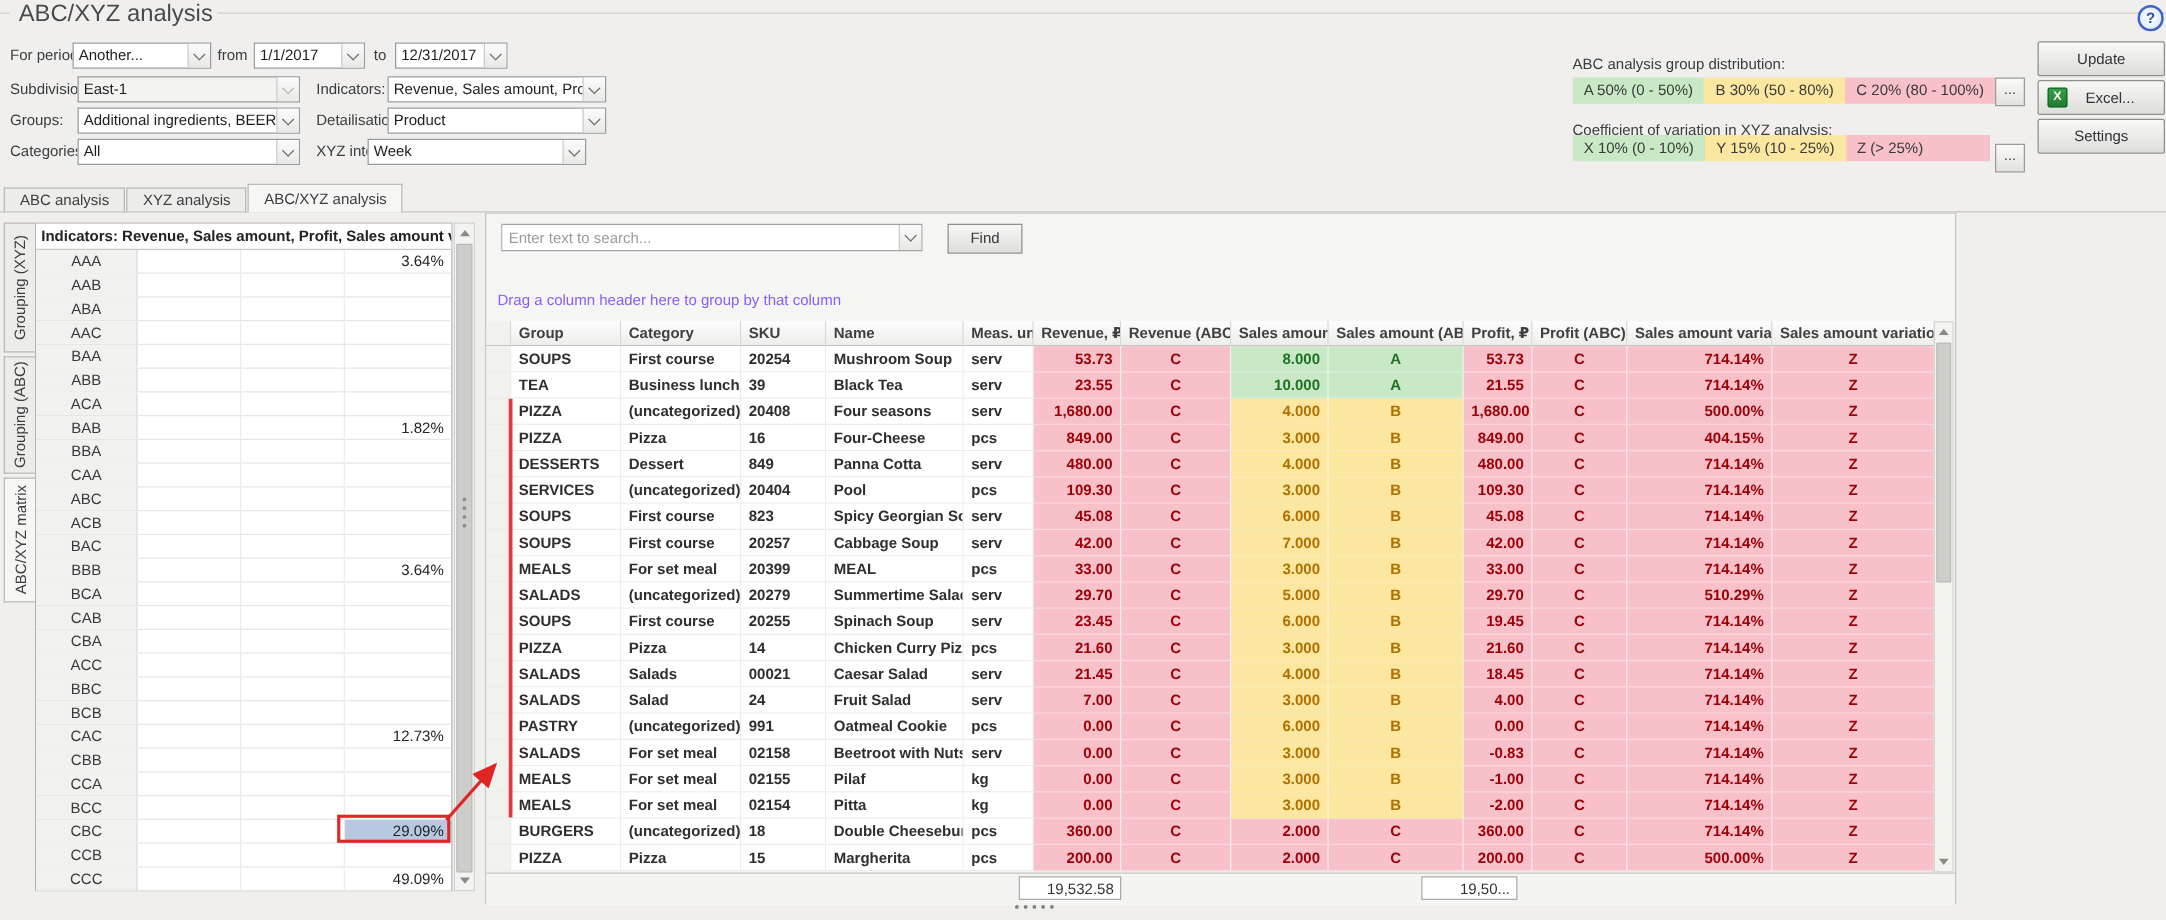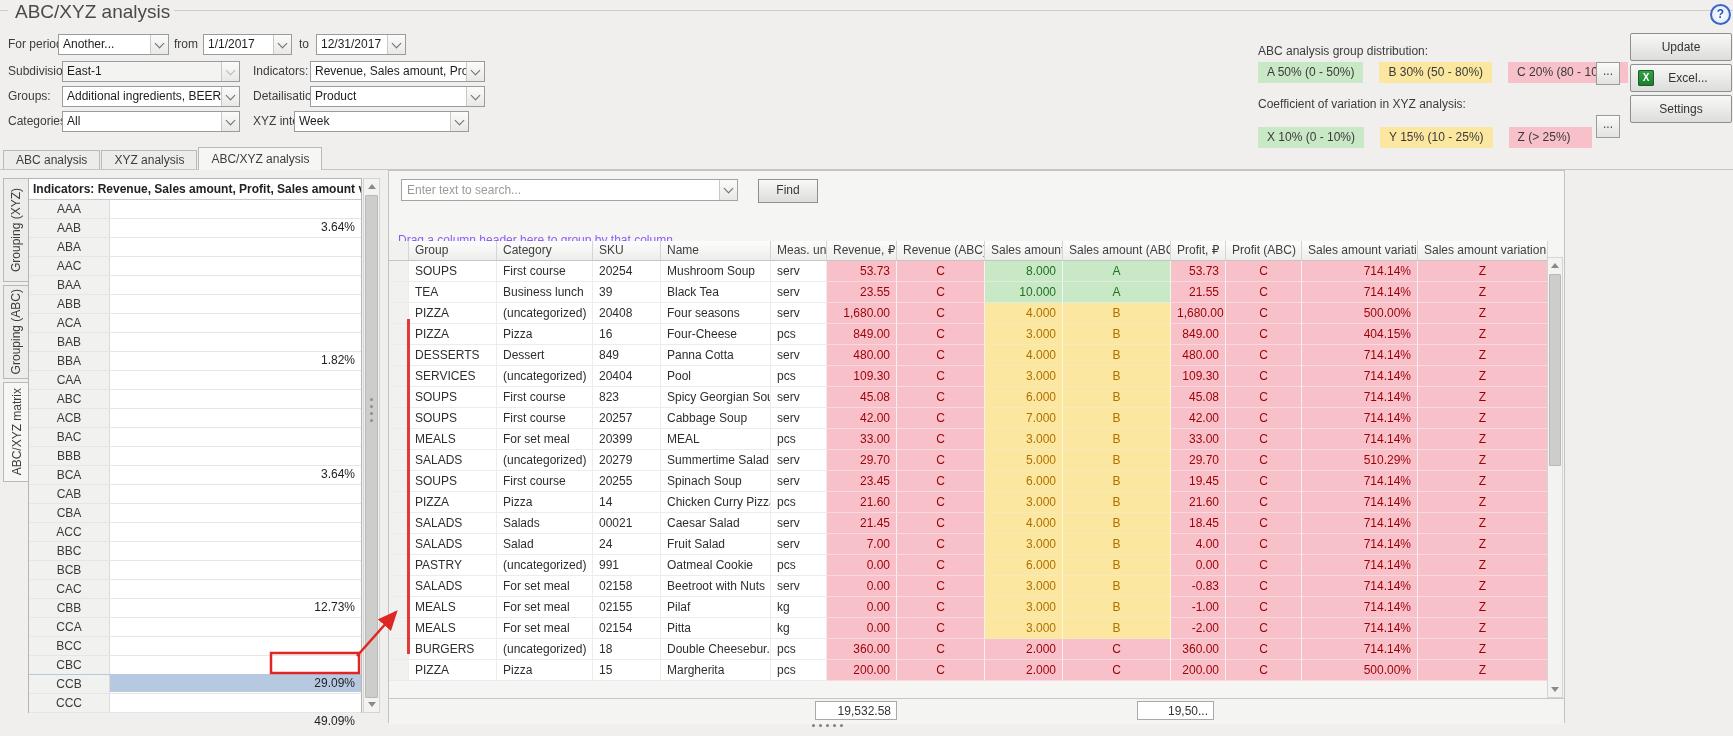--- a/index.html
+++ b/index.html
@@ -19,21 +19,21 @@
   .combo .val{flex:1;padding:0 4px;line-height:18px;white-space:nowrap;overflow:hidden;color:#1d1d1d;}
   .combo .dd{width:17px;background:linear-gradient(#fbfbfb,#e8e8e6);border-left:1px solid #c9c9c7;
              display:flex;align-items:center;justify-content:center;}
   .combo.disabled{background:#f3f3f1;}
   .combo.disabled .dd .chev{border-color:#b8b8b6;}
   .chev{width:6px;height:6px;border-right:1.6px solid #6d6d6b;border-bottom:1.6px solid #6d6d6b;
         transform:rotate(45deg);margin-top:-3px;}
 
   
   .legend-title{position:absolute;color:#3c3c3c;}
-  .legend-bar{position:absolute;display:flex;width:334px;height:21px;align-items:stretch;gap:16px;}
+  .legend-bar{position:absolute;display:flex;width:334px;height:21px;align-items:stretch;}
   .chip{padding:0 9px;line-height:21px;white-space:nowrap;color:#3a3a3a;}
   .chip:last-child{flex:1;}
   .chip.green{background:var(--green-bg);}
   .chip.yellow{background:var(--yellow-bg);}
   .chip.pink{background:var(--pink-bg);}
   .more-btn{position:absolute;width:22px;height:21px;border:1px solid #9b9b9b;
             background:linear-gradient(#fafaf9,#e2e2e0);text-align:center;line-height:17px;color:#444;cursor:pointer;}
 
   
   .btn{position:absolute;width:100px;height:26px;border:1px solid #8f8f8d;border-radius:2px;
@@ -55,21 +55,21 @@
   .side-tab{width:24px;border:1px solid #b9b9b7;border-right:none;background:#ececea;margin-bottom:3px;
             display:flex;align-items:center;justify-content:center;cursor:pointer;color:#3d3d3d;}
   .side-tab span{writing-mode:vertical-rl;transform:rotate(180deg);white-space:nowrap;}
   .side-tab.active{background:#f6f6f5;width:25px;}
 
   
   .matrix-panel{position:absolute;left:28px;top:178px;width:334px;height:535px;background:#fff;
                 border:1px solid #b5b5b3;box-sizing:border-box;}
   .matrix-header{height:20px;line-height:20px;font-weight:bold;color:#222;padding-left:4px;
                  border-bottom:1px solid #c9c9c7;white-space:nowrap;overflow:hidden;background:#fff;}
-  .m-row{display:flex;height:19px;box-sizing:border-box;border-bottom:1px solid #e6e6e4;cursor:default;flex-direction:column;}
+  .m-row{display:flex;height:19px;box-sizing:border-box;border-bottom:1px solid #e6e6e4;cursor:default;}
   .m-label{width:80px;background:#f1f1ef;border-right:1px solid #dcdcda;text-align:center;line-height:18px;color:#3a3a3a;}
   .m-c{width:82px;border-right:1px solid #ececea;}
   .m-val{flex:1;text-align:right;padding-right:6px;line-height:18px;color:#222;}
   .m-val.sel{background:var(--selection-bg);}
 
   
   .sbar{position:absolute;background:#f3f3f1;border:1px solid #d4d4d2;box-sizing:border-box;}
   .sbar .sb-btn{position:absolute;left:0;width:100%;height:15px;display:flex;align-items:center;justify-content:center;cursor:pointer;}
   .sbar .thumb{position:absolute;left:1px;right:1px;background:#cdcdcb;border:1px solid #b9b9b7;border-radius:1px;cursor:pointer;}
   .tri{width:0;height:0;border-left:4px solid transparent;border-right:4px solid transparent;}
@@ -88,21 +88,21 @@
   .search-combo{position:absolute;left:12px;top:8px;width:337px;height:22px;border:1px solid #a3a3a1;
                 background:#fff;display:flex;box-sizing:border-box;}
   .search-combo input{flex:1;border:none;outline:none;padding:0 5px;font:12px "Liberation Sans",sans-serif;color:#333;}
   .search-combo input::placeholder{color:#9a9a98;}
   .search-combo .dd{width:17px;background:linear-gradient(#fbfbfb,#e8e8e6);border-left:1px solid #c9c9c7;
                     display:flex;align-items:center;justify-content:center;cursor:pointer;}
   .find-btn{position:absolute;left:369px;top:8px;width:58px;height:22px;border:1px solid #8f8f8d;
             background:linear-gradient(#f8f8f7,#dddddc);text-align:center;line-height:20px;cursor:pointer;}
   .group-hint{position:absolute;left:9px;top:62px;color:#8b5cf6;}
 
-  .grid{position:absolute;left:0px;top:70px;width:1175px;}
+  .grid{position:absolute;left:0px;top:86px;width:1175px;font-weight:bold;}
   .g-row{display:grid;grid-template-columns:20px 88px 96px 68px 110px 56px 70px 88px 78px 108px 55px 76px 116px 130px;}
   .g-head .g-cell{height:20px;line-height:19px;background:linear-gradient(#fdfdfd,#ededeb);
                   border-right:1px solid #d5d5d3;border-bottom:1px solid #c5c5c3;padding:0 0 0 6px;
                   color:#404040;white-space:nowrap;overflow:hidden;cursor:pointer;box-sizing:border-box;}
   .g-body .g-row{cursor:pointer;}
   .g-cell{height:21px;line-height:20px;box-sizing:border-box;border-right:1px solid #ececea;
           border-bottom:1px solid #ececea;padding:0 6px;white-space:nowrap;overflow:hidden;background:#fff;color:#2e2e2e;}
   .g-cell.ind{background:#f1f1ef;padding:0;}
   .g-cell.r{text-align:right;}
   .g-cell.c{text-align:center;padding:0;}
@@ -195,21 +195,21 @@
   </div>
 
   <div class="legend-title" style="left:1258px;top:44px;">ABC analysis group distribution:</div>
   <div class="legend-bar" style="left:1258px;top:62px;" id="abc-legend">
       <span class="chip green">A 50% (0 - 50%)</span>
       <span class="chip yellow">B 30% (50 - 80%)</span>
       <span class="chip pink">C 20% (80 - 100%)</span>
     </div>
   <div class="more-btn" style="left:1596px;top:62px;">...</div>
   <div class="legend-title" style="left:1258px;top:97px;">Coefficient of variation in XYZ analysis:</div>
-  <div class="legend-bar" style="left:1258px;top:127px;" id="xyz-legend">
+  <div class="legend-bar" style="left:1258px;top:108px;" id="xyz-legend">
       <span class="chip green">X 10% (0 - 10%)</span>
       <span class="chip yellow">Y 15% (10 - 25%)</span>
       <span class="chip pink">Z  (&gt; 25%)</span>
     </div>
   <div class="more-btn" style="left:1596px;top:115px;">...</div>
 
   <div class="btn" style="left:1630px;top:33px;">
     <span>Update</span>
   </div>
   <div class="btn" style="left:1630px;top:64px;">

